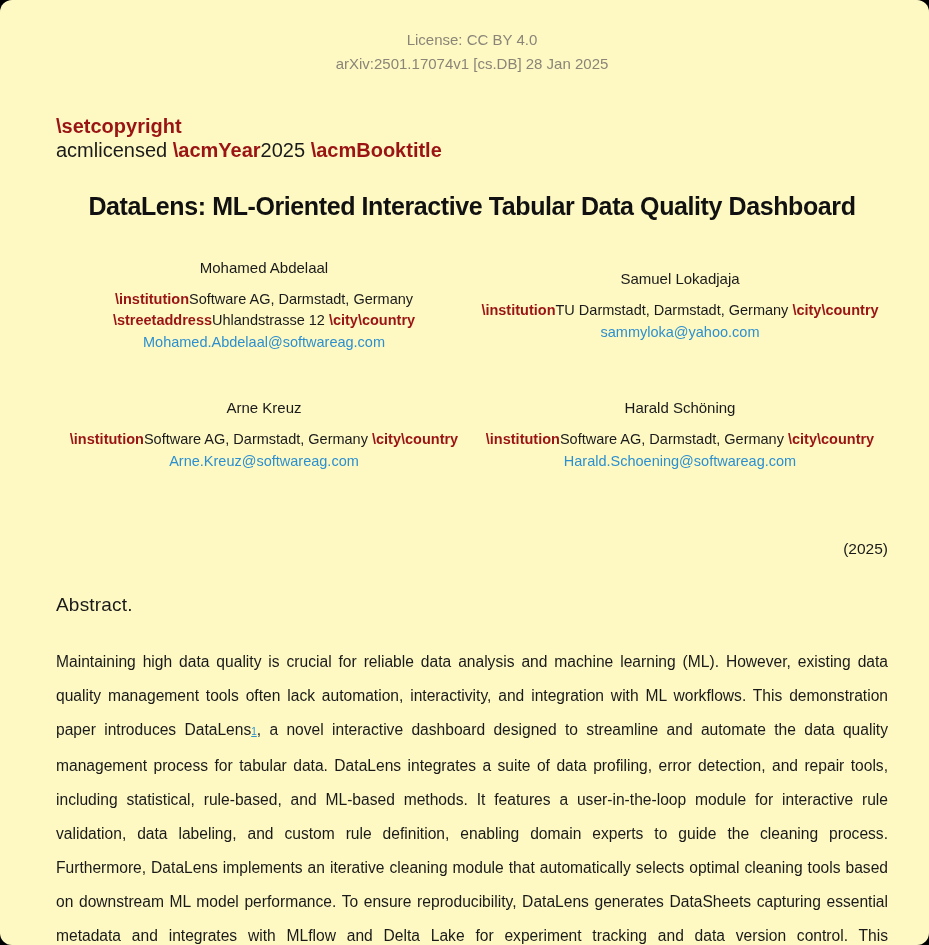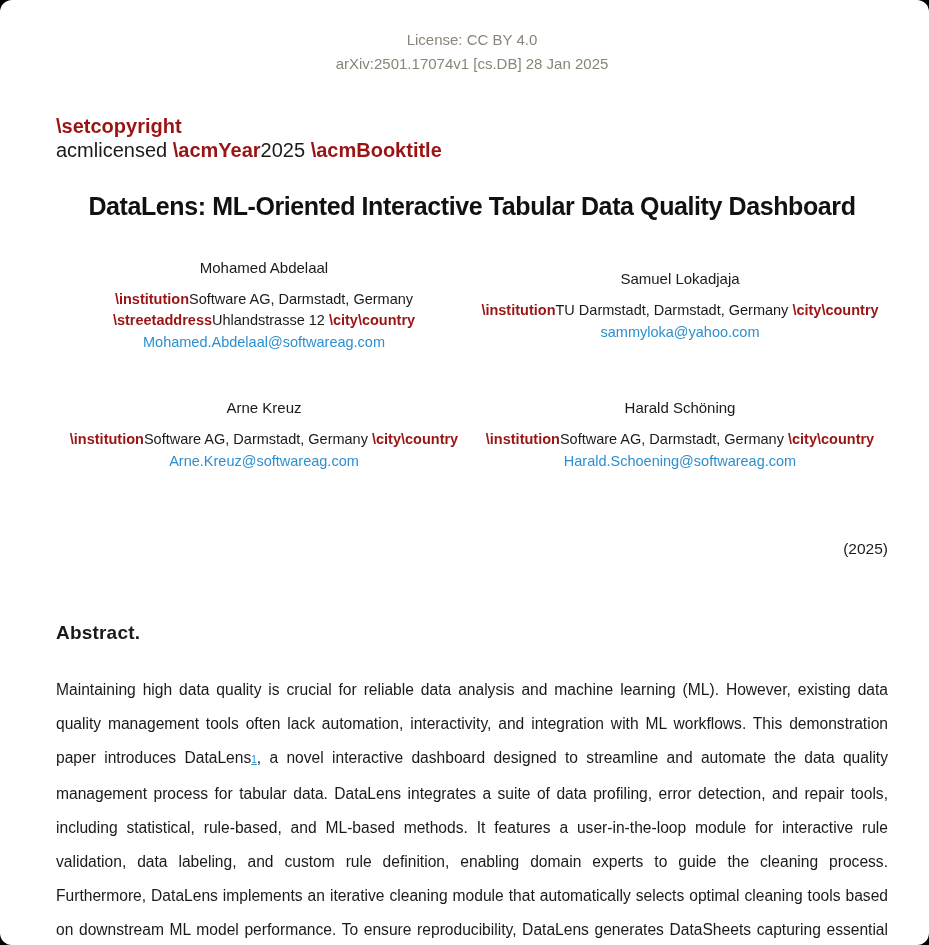--- a/index.html
+++ b/index.html
@@ -5,21 +5,21 @@
   :root{
     --red:#9a1414;
     --blue:#2c8fd0;
     --gray:#8b8578;
     --ink:#1a1a1a;
   }
   html,body{margin:0;padding:0;background:#000;}
   .page{
     position:relative;
     width:929px;height:945px;
-    background:#ffffff;
+    background:#fef9c3;
     border-radius:12px;
     box-sizing:border-box;
     padding:28px 41px 0 56px;
     font-family:"Liberation Sans","DejaVu Sans",sans-serif;
     color:var(--ink);
     overflow:hidden;
   }
   .meta-block{text-align:center;font-size:15px;line-height:24px;color:var(--gray);}
   .copyright-block{margin-top:38px;font-size:20px;line-height:24px;}
   .cmd{color:var(--red);font-weight:700;}
@@ -29,21 +29,21 @@
     font-size:25px;font-weight:700;letter-spacing:-0.4px;color:#111;
   }
   .authors-row{display:flex;align-items:center;margin-top:38px;}
   .authors-row.second{margin-top:46px;}
   .author{width:50%;text-align:center;}
   .author-name{font-size:15px;margin-bottom:13px;}
   .aff-line{font-size:14.5px;line-height:21px;font-weight:400;}
   .aff-line .cmd{font-weight:700;}
   .email{font-size:14.5px;line-height:21px;color:var(--blue);text-decoration:none;display:inline-block;margin-top:1px;cursor:pointer;}
   .year-line{margin-top:68px;text-align:right;font-size:15.5px;}
-  .abstract-heading{margin-top:64px;font-size:19px;font-weight:700;letter-spacing:0.2px;}
+  .abstract-heading{margin-top:36px;font-size:19px;font-weight:400;letter-spacing:0.2px;}
   .abstract-text{
     margin:29px 0 0 0;
     font-size:15.6px;line-height:34px;
     text-align:justify;text-justify:inter-word;
   }
   .footmark{
     color:var(--blue);font-size:10px;text-decoration:underline;
     cursor:pointer;
   }
 </style>

